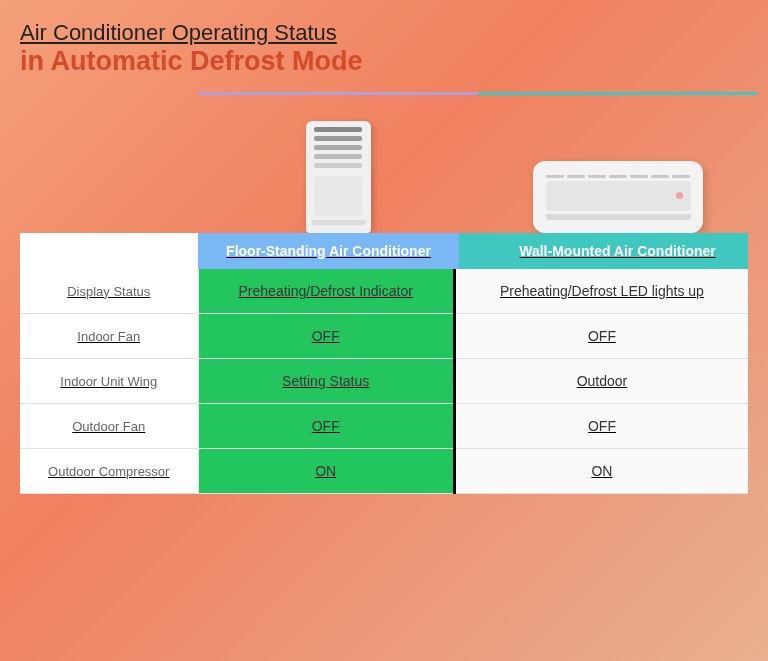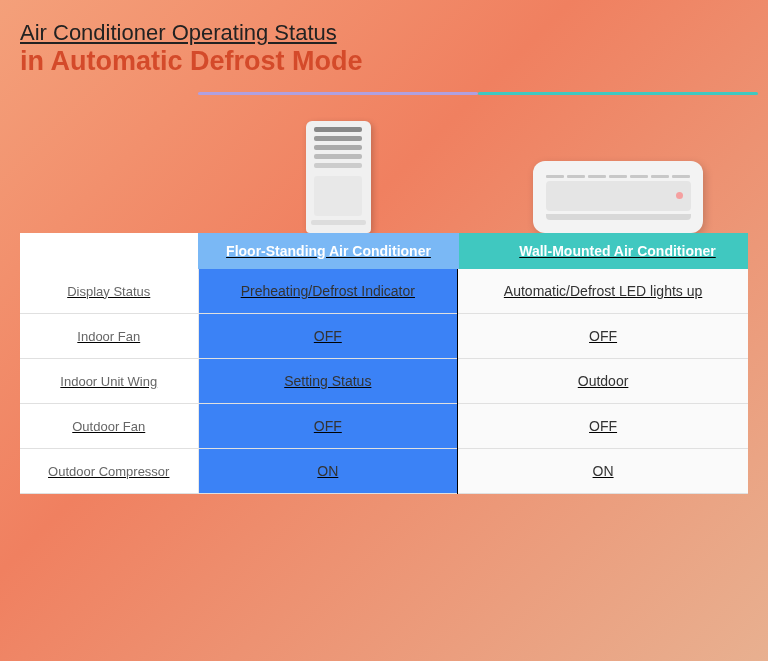--- a/index.html
+++ b/index.html
@@ -72,22 +72,22 @@
     .data-table td:first-child {
       width: 178px;
       text-align: center;
       color: #666;
       font-size: 13px;
       background: white;
       border-right: 1px solid #e8e8e8;
     }
 
     .data-table td:nth-child(2) {
-      border-right: 1px solid #000000;
-      background: #3b82f6;
+      border-right: 3px solid #000000;
+      background: #22c55e;
     }
 
     .data-table td:nth-child(3) {
       background: #fafafa;
     }
 
     .main-layout {
       display: flex;
       flex-direction: column;
       text-decoration: underline;
@@ -181,21 +181,21 @@
         <div style="width:178px; flex-shrink:0;"></div>
         <div class="col-header col-header-blue" style="flex:1;">Floor-Standing Air Conditioner</div>
         <div class="col-header col-header-teal" style="flex:1;padding-left:36px;">Wall-Mounted Air Conditioner</div>
       </div>
 
       <table class="data-table">
         <tbody id="table-body">
         <tr>
       <td>Display Status</td>
       <td>Preheating/Defrost Indicator</td>
-      <td>Automatic/Defrost LED lights up</td>
+      <td>Preheating/Defrost LED lights up</td>
     </tr>
             <tr>
       <td>Indoor Fan</td>
       <td>OFF</td>
       <td>OFF</td>
     </tr>
             <tr>
       <td>Indoor Unit Wing</td>
       <td>Setting Status</td>
       <td>Outdoor</td>

